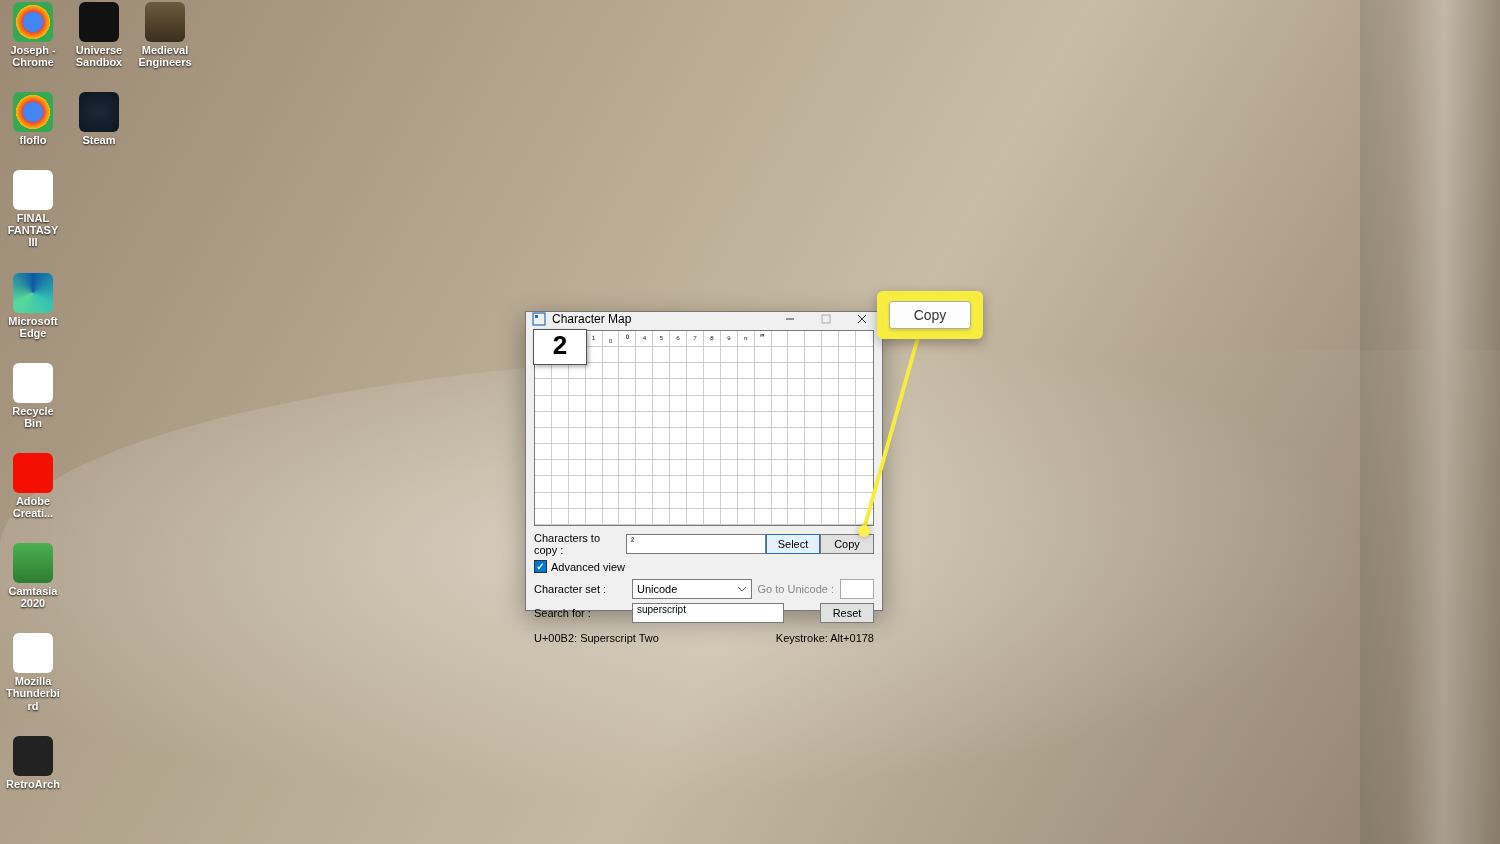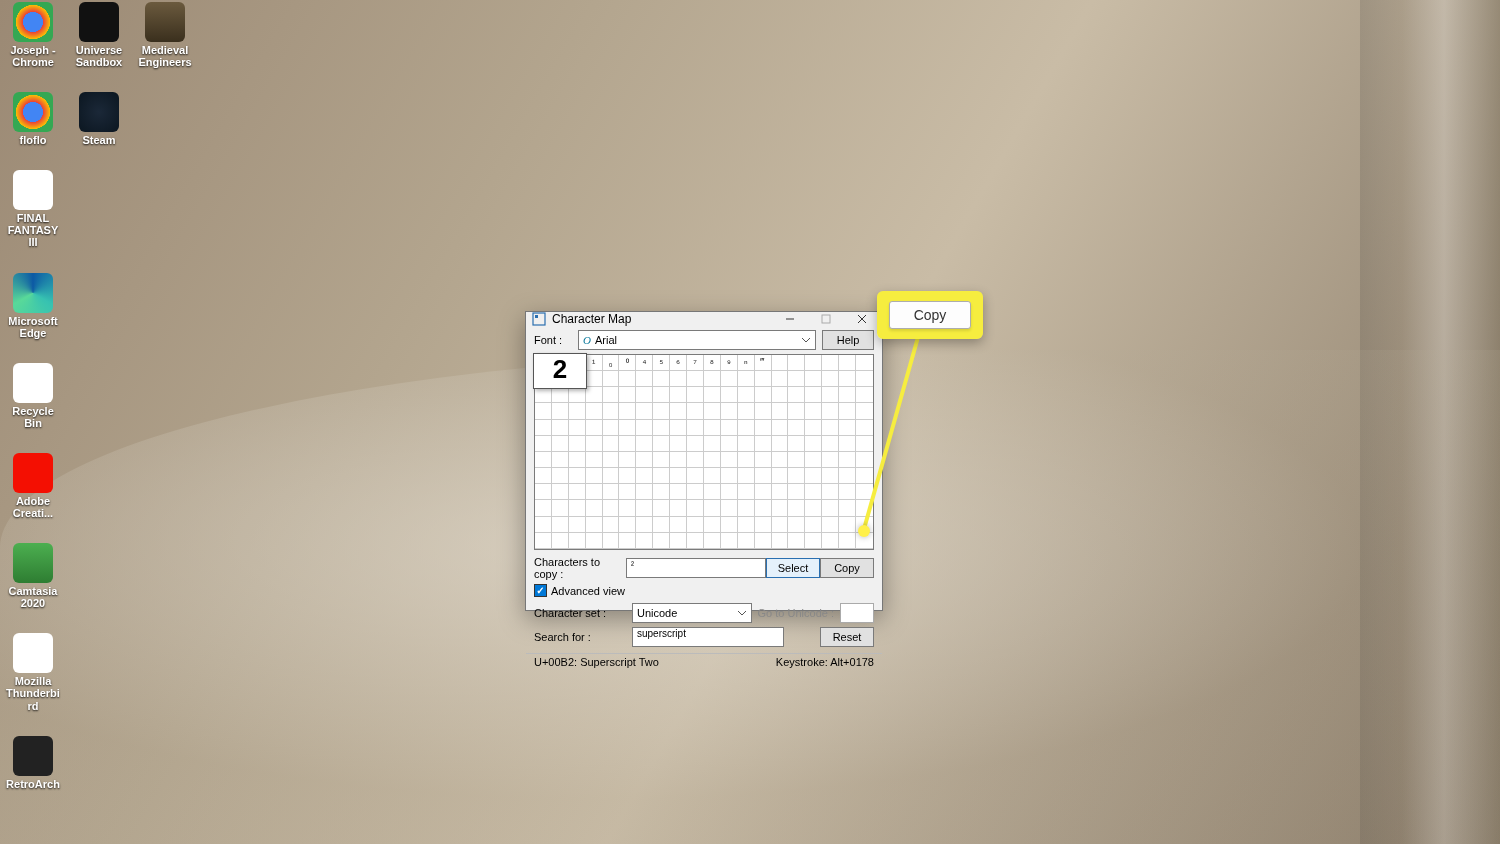--- a/index.html
+++ b/index.html
@@ -210,31 +210,20 @@
       <div class="winbtn close">
           <svg viewBox="0 0 10 10">
             <line x1="1" y1="1" x2="9" y2="9" stroke="currentColor"></line>
             <line x1="9" y1="1" x2="1" y2="9" stroke="currentColor"></line>
           </svg>
         </div>
     </div>
   </div>
 
   <div class="body">
-    <div class="row">
-      <span class="lblrow" style="width:38px">Font :</span>
-      <div class="font-select">
-        <span class="fname" style="font-family:serif">O</span>
-        <span>Arial</span>
-        <span class="chev"><svg width="12" height="12" viewBox="0 0 12 12">
-              <path d="M2 4l4 4 4-4" fill="none" stroke="#555"></path>
-            </svg></span>
-      </div>
-      <div class="help-btn">Help</div>
-    </div>
 
     <div class="gridwrap">
       <div class="stub"></div>
       <div class="chargrid" id="chargrid">
           <div class="cell"></div>
           <div class="cell"></div>
           <div class="cell"></div>
           <div class="cell">¹</div>
           <div class="cell">₀</div>
           <div class="cell">⁰</div>

